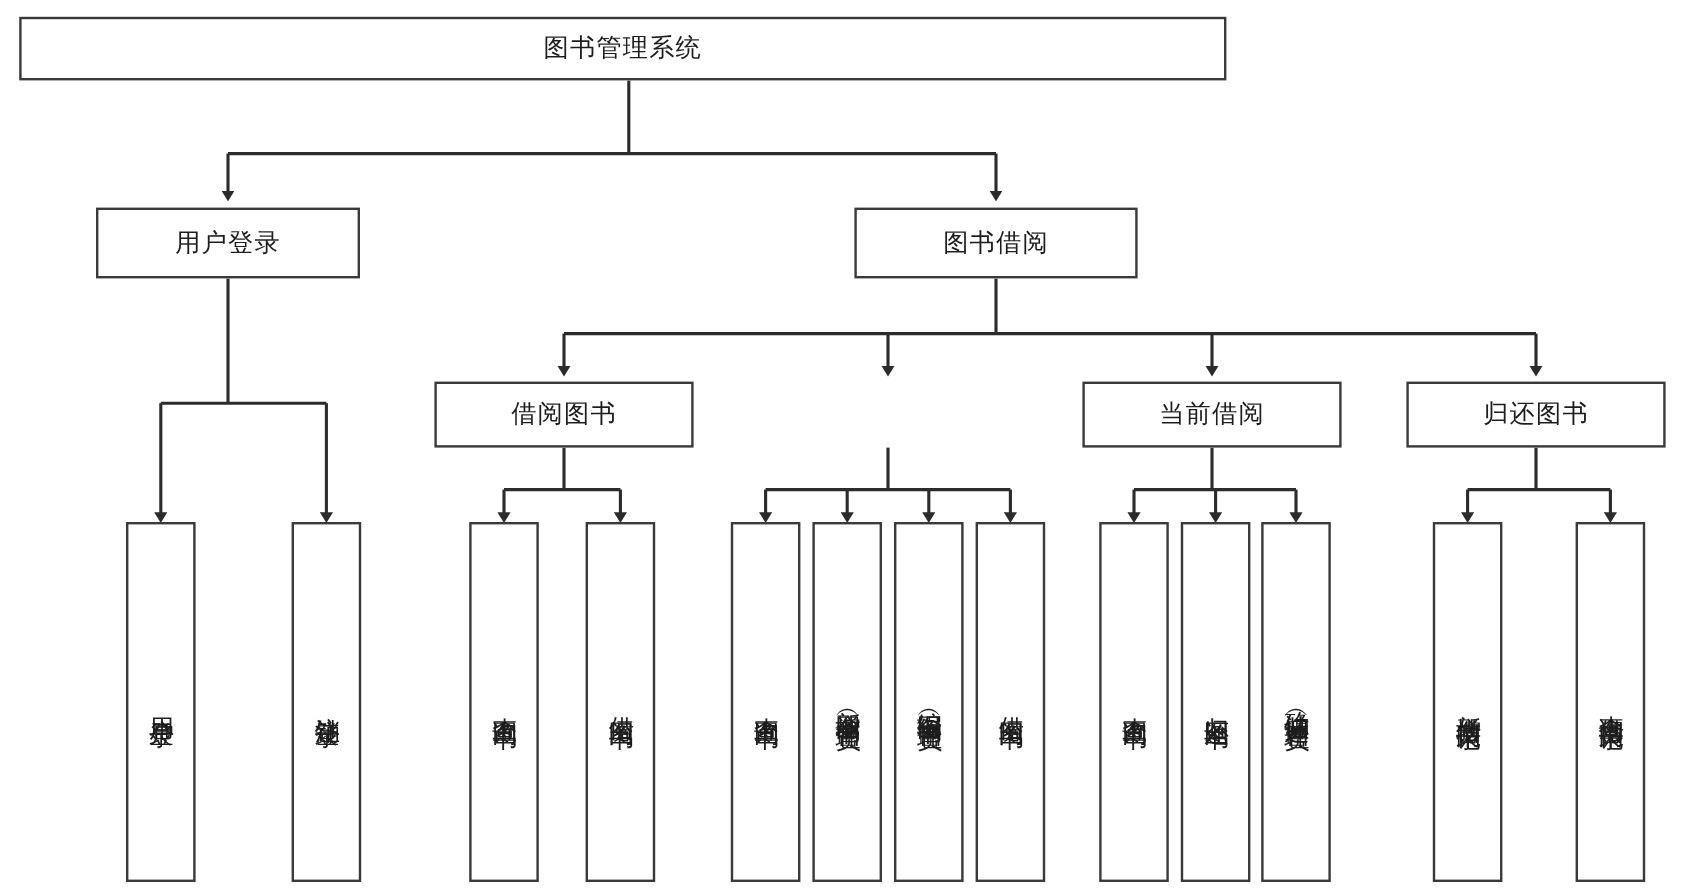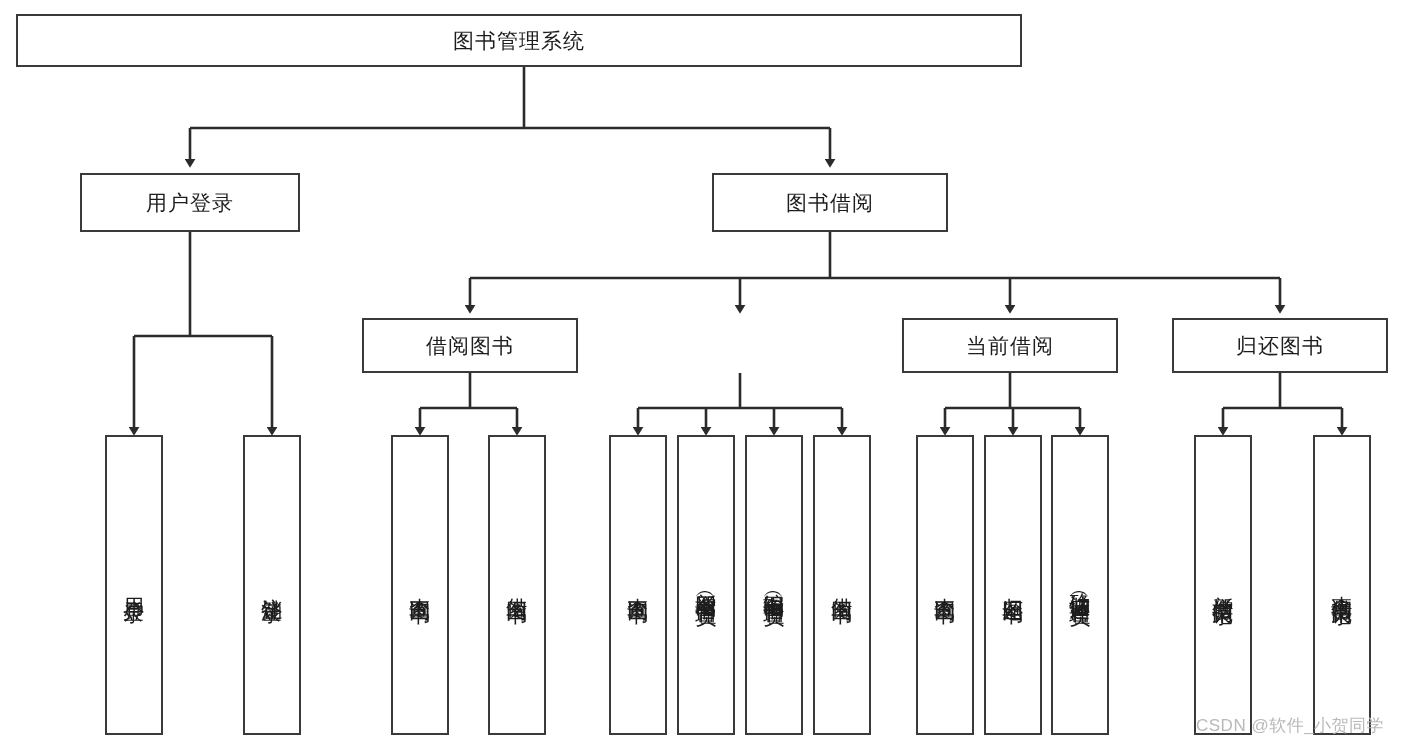--- a/index.html
+++ b/index.html
@@ -180,15 +180,14 @@
     <span class="vtext">确认归还（管理员）</span>
   </div>
 
   <div class="node vert" style="left:1194px; top:435px; width:58px; height:300px;">
     <span class="vtext">新增借阅记录</span>
   </div>
   <div class="node vert" style="left:1313px; top:435px; width:58px; height:300px;">
     <span class="vtext">查询借阅记录</span>
   </div>
 
-  <div class="watermark" style="left:1196px; top:714px;">CSDN @软件_小贺同学</div>
 
 </div>
 
 </body></html>

